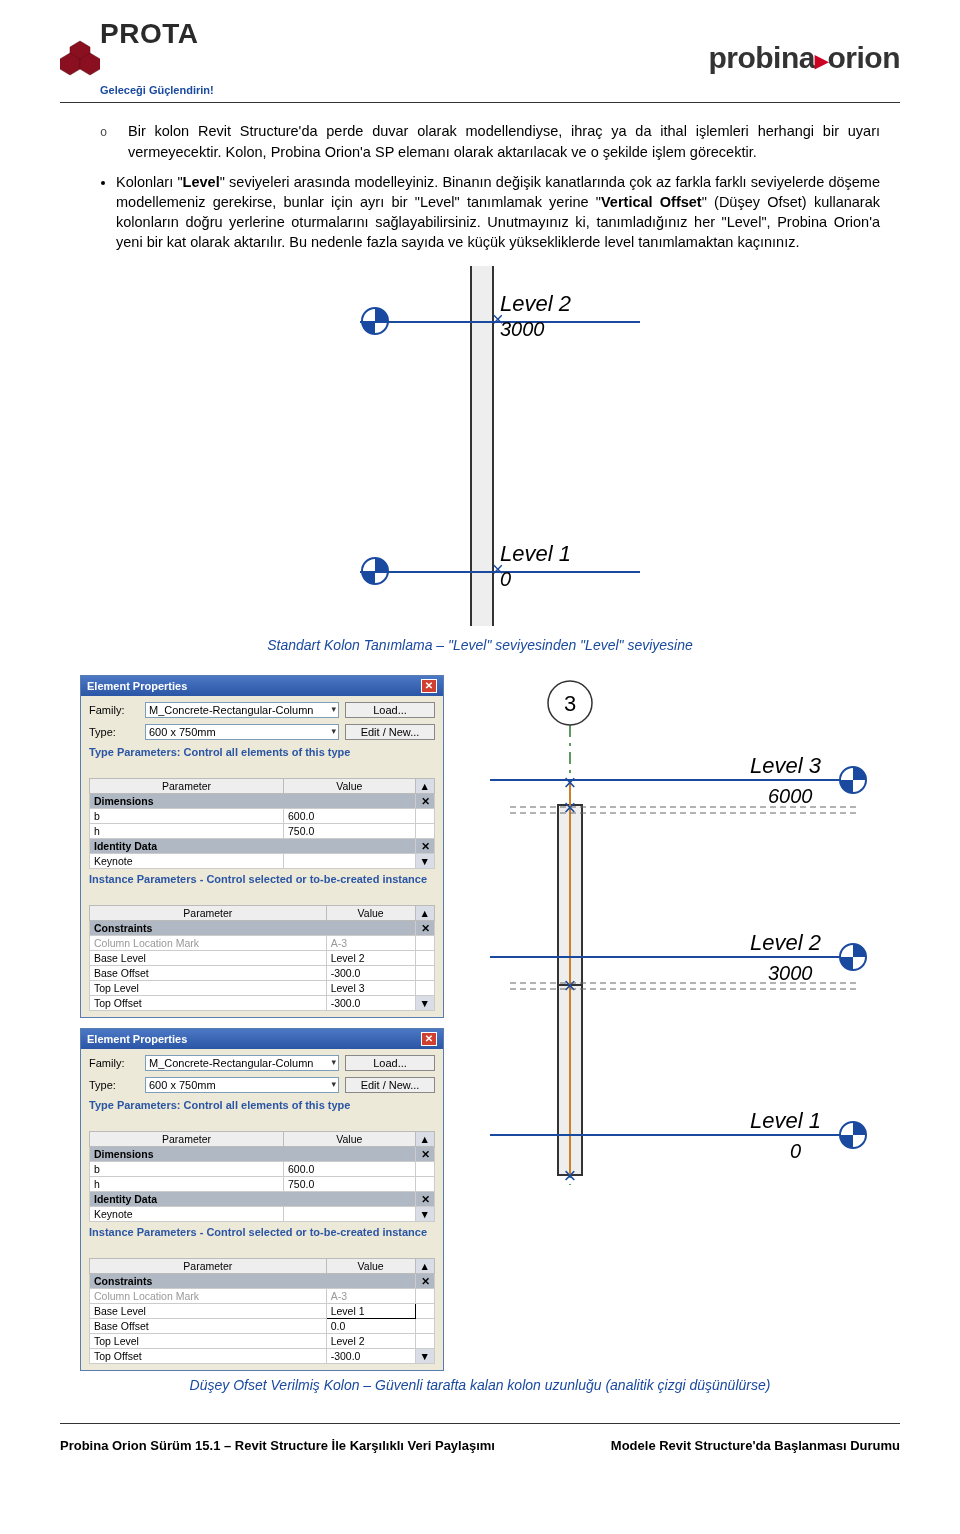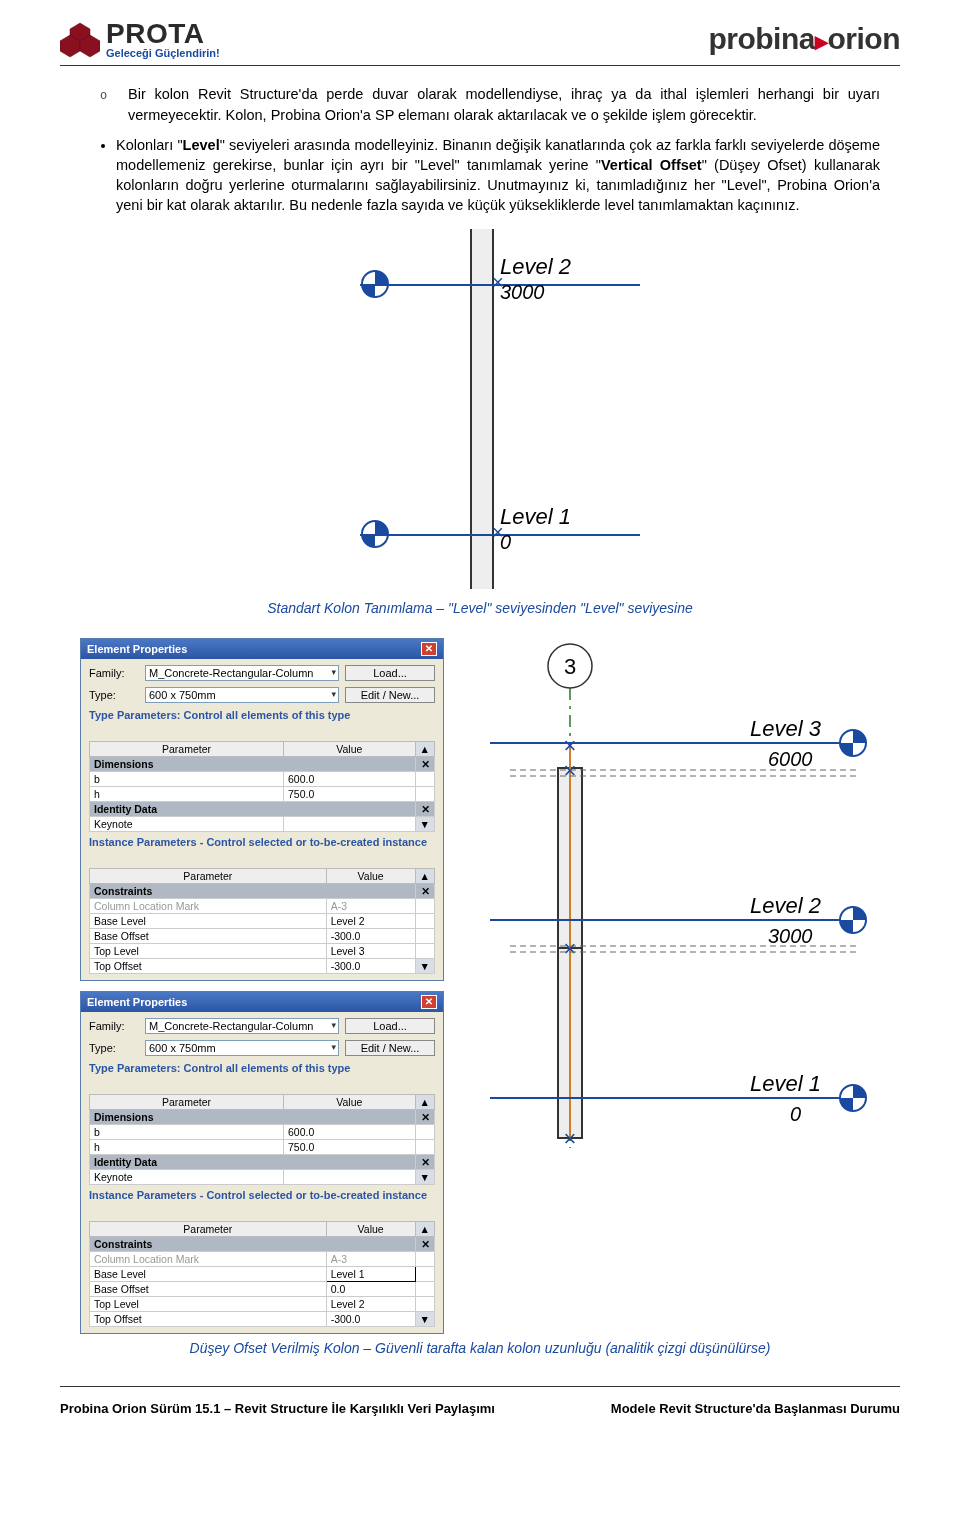--- a/index.html
+++ b/index.html
@@ -6,25 +6,25 @@
   body {
     font-family: "Segoe UI", Tahoma, Arial, sans-serif;
     background: #fff;
     width: 960px;
     margin: 0 auto;
     font-size: 14px;
     color: #000;
   }
   .page { padding: 20px 60px 20px 60px; }
   .header { display: flex; justify-content: space-between; align-items: center; padding-bottom: 6px; border-bottom: 1.5px solid #333; margin-bottom: 18px; }
-  .prota-logo { display:flex; align-items:center; gap:6px; }
+  .prota-logo { display:flex; align-items:center; }
   .prota-mark svg { display:block; }
   .prota-text { display:flex; flex-direction:column; line-height:1; }
   .prota-text .big { font-weight: 800; font-size: 28px; letter-spacing: 0.5px; color:#2a2a2a; }
-  .prota-text .small { font-size: 11px; color:#1a4aa0; font-weight:600; }
+  .prota-text .small { font-size: 11px; color:#1a4aa0; font-weight:600;margin-top:37px; }
   .probina-logo { font-weight: 800; font-size: 30px; color:#333; letter-spacing:-0.5px; }
   .probina-logo .orion { color:#333; }
   .probina-logo .arrow { color:#c02; font-size:26px; vertical-align:middle; }
   
   .content { padding: 0 20px; }
   ol.circle { list-style: none; padding-left: 48px; margin-bottom: 10px; }
   ol.circle li::before { content:"o"; display:inline-block; width:28px; margin-left:-28px; font-family: "Courier New", monospace; font-size:12px; color:#444; }
   ul.bullet { list-style: disc; padding-left: 36px; margin-bottom: 14px; }
   ol.circle li, ul.bullet li { line-height: 1.38; text-align: justify; margin-bottom: 6px; font-size:14.5px; }
   strong { font-weight: 700; }

